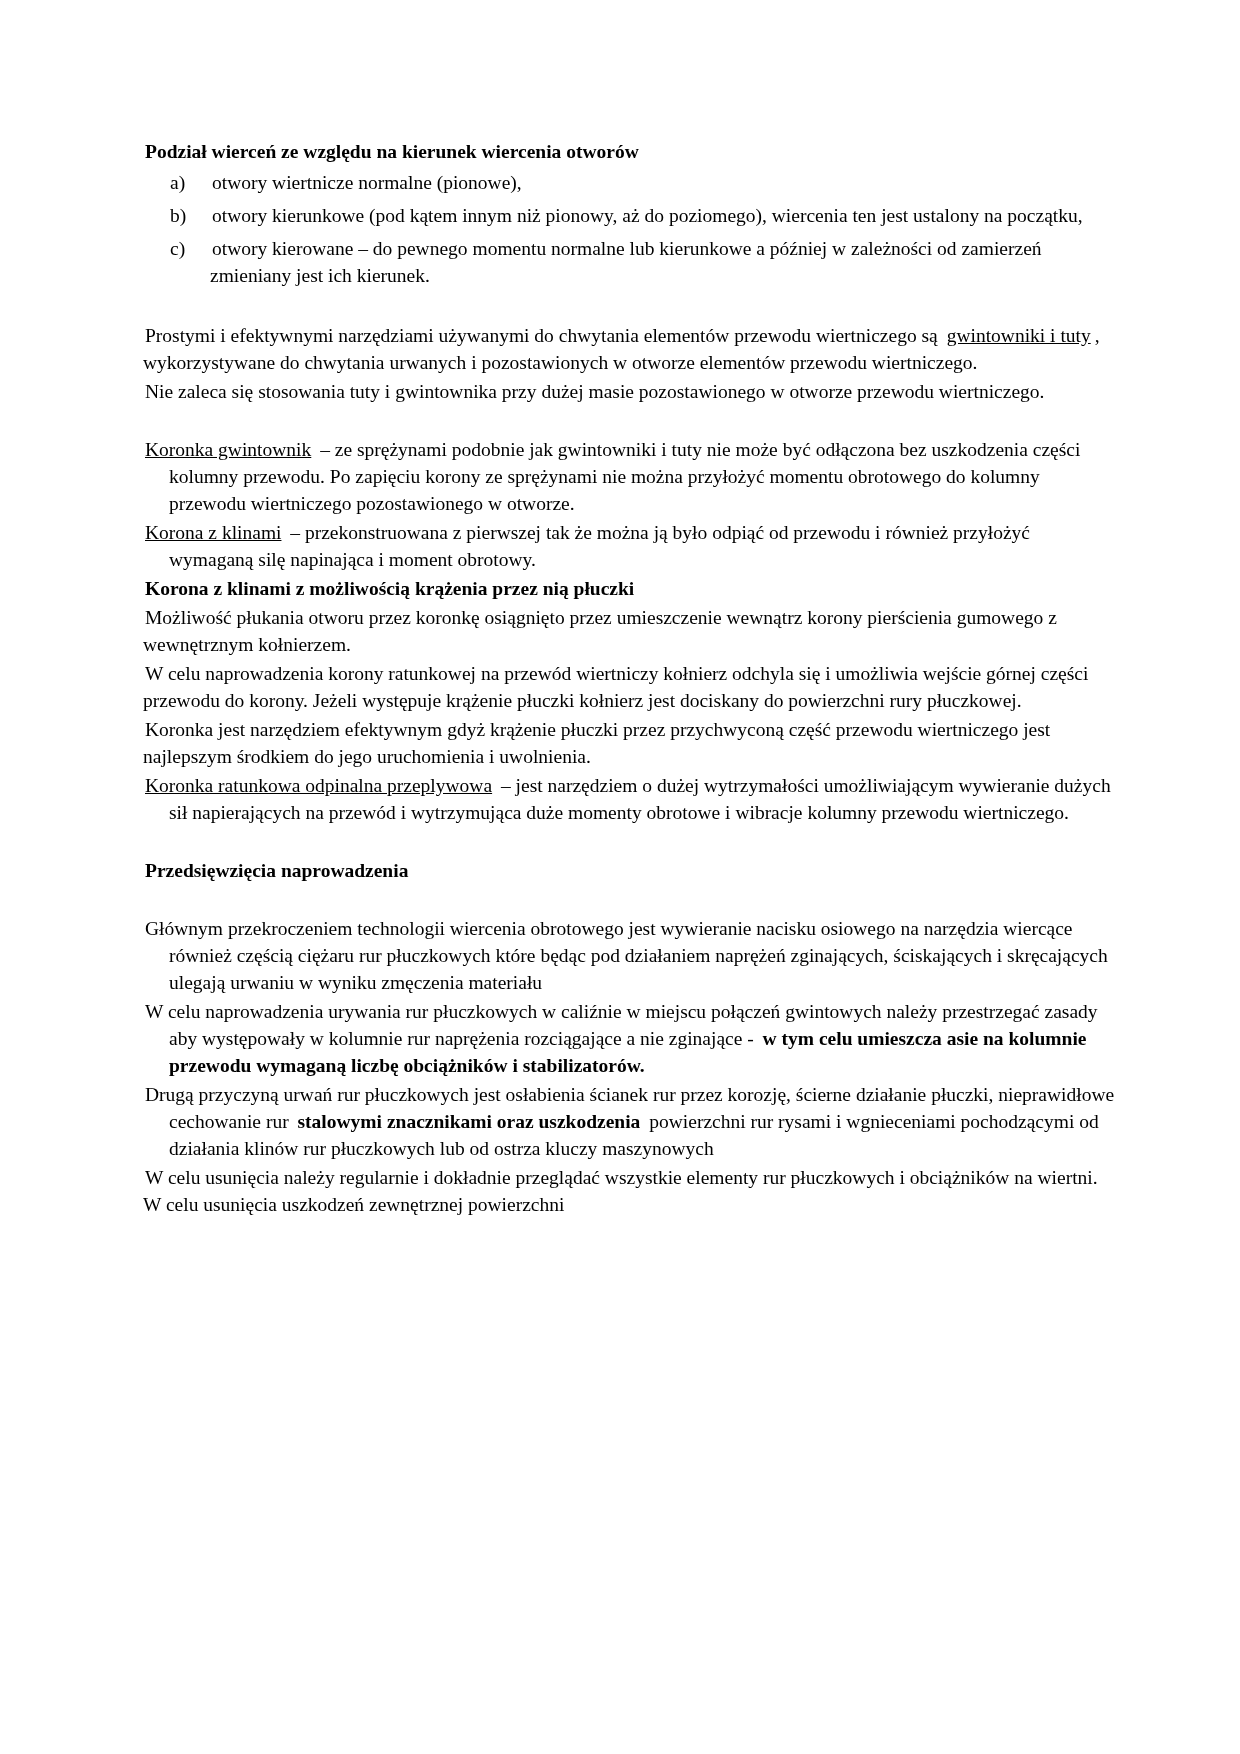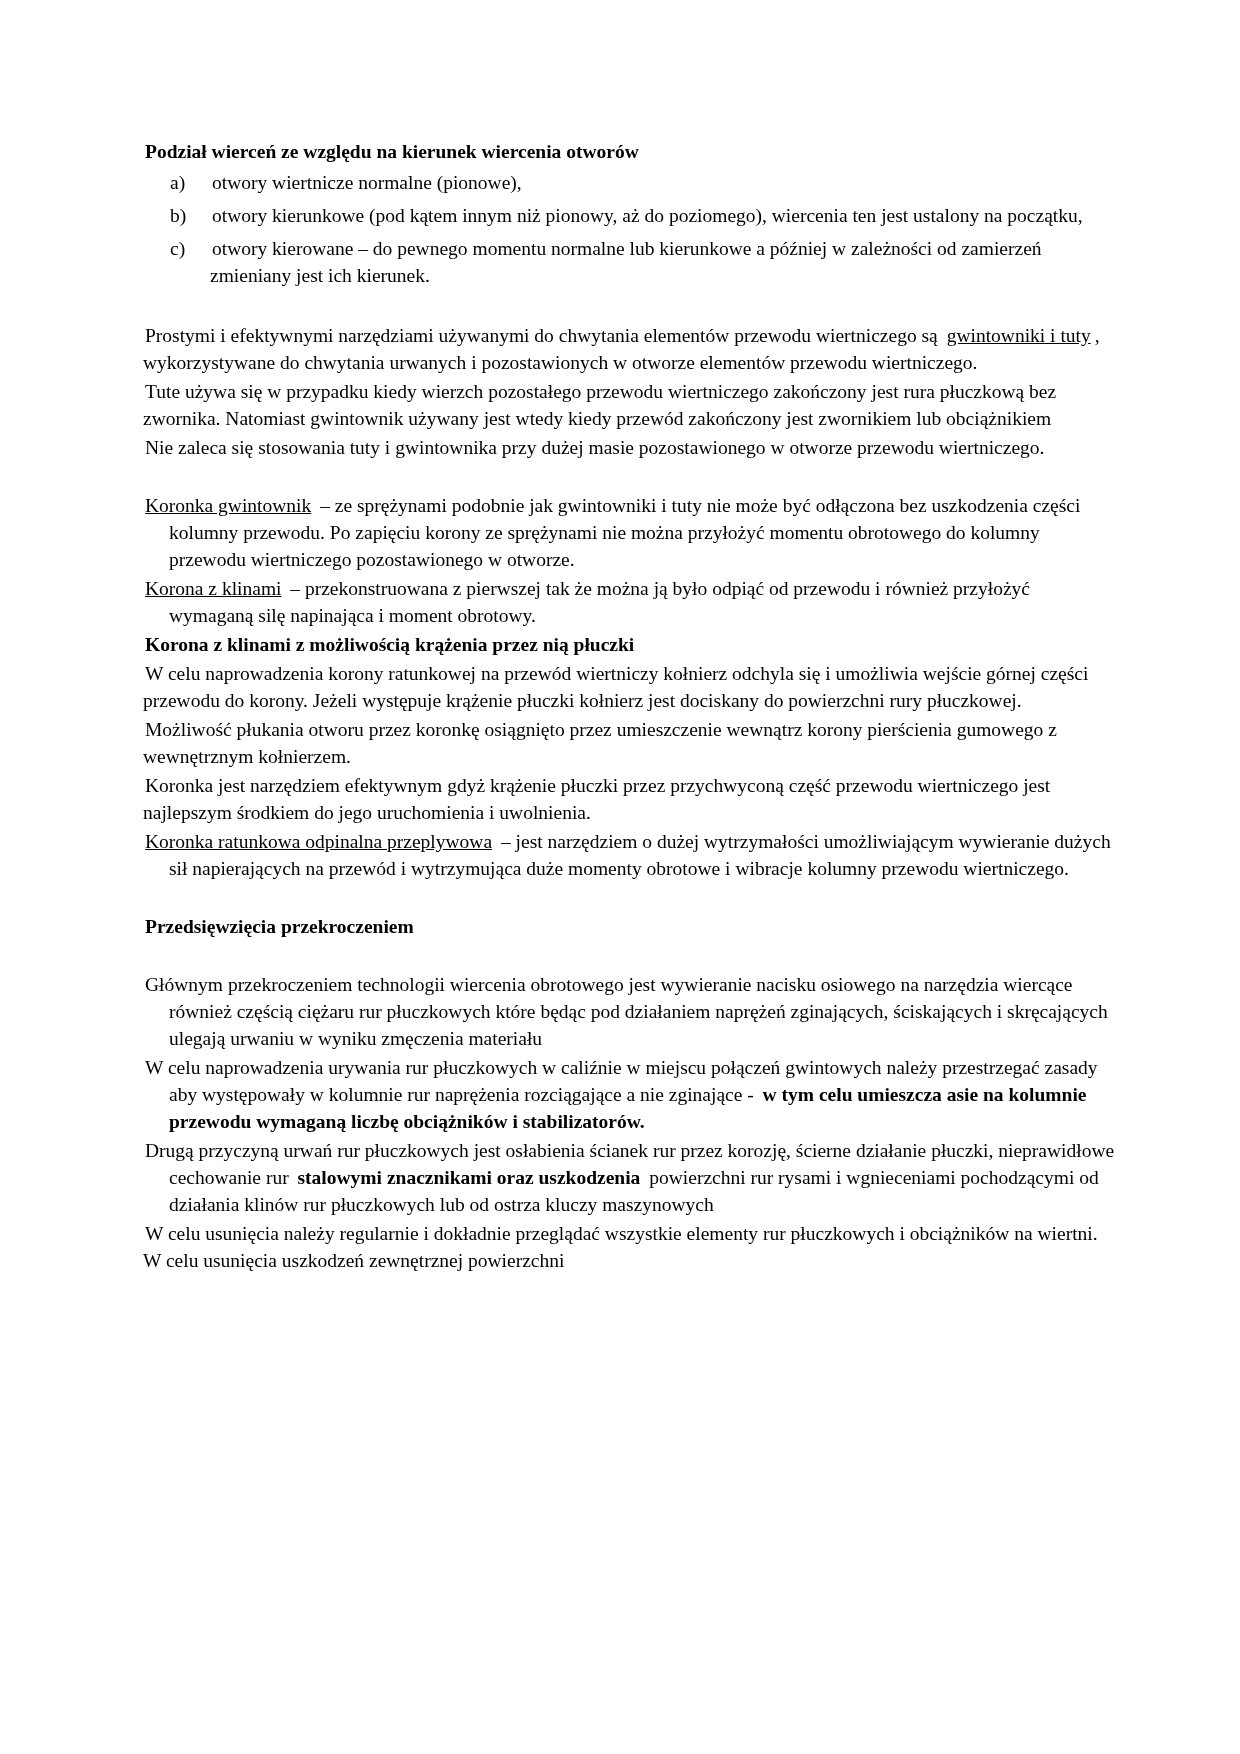--- a/index.html
+++ b/index.html
@@ -53,30 +53,29 @@
     <div class="block list-item">
       <span class="marker">b)</span>
       <span class="li-body"><span class="">otwory kierunkowe (pod kątem innym niż pionowy, aż do poziomego), wiercenia ten jest ustalony na początku,</span></span>
     </div>
     <div class="block list-item">
       <span class="marker">c)</span>
       <span class="li-body"><span class="">otwory kierowane – do pewnego momentu normalne lub kierunkowe a później w zależności od zamierzeń zmieniany jest ich kierunek.</span></span>
     </div>
     <div class="block spacer"></div>
     <div class="block para"><span class="">Prostymi i efektywnymi narzędziami używanymi do chwytania elementów przewodu wiertniczego są </span><span class=" seg-underline">gwintowniki i tuty</span><span class="">, wykorzystywane do chwytania urwanych i pozostawionych w otworze elementów przewodu wiertniczego.</span></div>
-    <div class="block para"><span class="">Tute używa się w przypadku kiedy wierzch pozostałego przewodu wiertniczego zakończony jest rura płuczkową bez zwornika. Natomiast gwintownik używany jest wtedy kiedy przewód zakończony jest zwornikiem lub obciążnikiem</span></div>
     <div class="block para"><span class="">Nie zaleca się stosowania tuty i gwintownika przy dużej masie pozostawionego w otworze przewodu wiertniczego.</span></div>
     <div class="block spacer"></div>
     <div class="block para-hang"><span class=" seg-underline">Koronka gwintownik</span><span class=""> – ze sprężynami podobnie jak gwintowniki i tuty nie może być odłączona bez uszkodzenia części kolumny  przewodu. Po zapięciu korony ze sprężynami nie można przyłożyć momentu obrotowego do kolumny przewodu wiertniczego pozostawionego w otworze.</span></div>
     <div class="block para-hang"><span class=" seg-underline">Korona z klinami</span><span class=""> – przekonstruowana z pierwszej tak że można ją było odpiąć od przewodu i również przyłożyć wymaganą silę napinająca i moment obrotowy.</span></div>
     <div class="block heading"><span class="">Korona z klinami z możliwością krążenia przez nią płuczki</span></div>
+    <div class="block para"><span class="">Możliwość płukania otworu przez koronkę osiągnięto przez umieszczenie wewnątrz korony pierścienia gumowego z wewnętrznym kołnierzem.</span></div>
     <div class="block para"><span class="">W celu naprowadzenia korony ratunkowej na przewód wiertniczy kołnierz odchyla się i umożliwia wejście górnej części przewodu do korony. Jeżeli występuje krążenie płuczki kołnierz jest dociskany do powierzchni rury  płuczkowej.</span></div>
-    <div class="block para"><span class="">Możliwość płukania otworu przez koronkę osiągnięto przez umieszczenie wewnątrz korony pierścienia gumowego z wewnętrznym kołnierzem.</span></div>
     <div class="block para"><span class="">Koronka jest narzędziem efektywnym gdyż krążenie płuczki przez przychwyconą część przewodu wiertniczego jest najlepszym środkiem do jego uruchomienia i uwolnienia.</span></div>
     <div class="block para-hang"><span class=" seg-underline">Koronka ratunkowa odpinalna przeplywowa</span><span class=""> – jest narzędziem o dużej wytrzymałości umożliwiającym wywieranie dużych sił napierających na przewód i wytrzymująca duże momenty obrotowe i wibracje kolumny przewodu wiertniczego.</span></div>
     <div class="block spacer"></div>
-    <div class="block heading"><span class="">Przedsięwzięcia przekroczeniem</span></div>
+    <div class="block heading"><span class="">Przedsięwzięcia naprowadzenia</span></div>
     <div class="block spacer"></div>
     <div class="block para-hang"><span class="">Głównym przekroczeniem technologii wiercenia obrotowego jest wywieranie nacisku osiowego na narzędzia wiercące również częścią ciężaru rur płuczkowych które będąc pod działaniem naprężeń zginających, ściskających i skręcających ulegają urwaniu w wyniku zmęczenia materiału</span></div>
     <div class="block para-hang"><span class="">W celu naprowadzenia urywania rur płuczkowych w caliźnie w miejscu połączeń gwintowych należy przestrzegać zasady aby występowały w kolumnie rur naprężenia rozciągające a nie zginające  - </span><span class=" seg-bold">w tym celu umieszcza asie na kolumnie przewodu wymaganą liczbę obciążników i stabilizatorów.</span></div>
     <div class="block para-hang"><span class="">Drugą przyczyną urwań rur płuczkowych jest osłabienia ścianek rur przez korozję, ścierne działanie płuczki, nieprawidłowe cechowanie rur </span><span class=" seg-bold">stalowymi znacznikami oraz uszkodzenia</span><span class=""> powierzchni rur rysami i wgnieceniami pochodzącymi od działania klinów rur płuczkowych lub od ostrza kluczy maszynowych</span></div>
     <div class="block para"><span class="">W celu usunięcia należy regularnie i dokładnie przeglądać wszystkie elementy rur płuczkowych i obciążników na wiertni. W celu usunięcia uszkodzeń zewnętrznej powierzchni</span></div>
   </div>
 
 </body></html>

